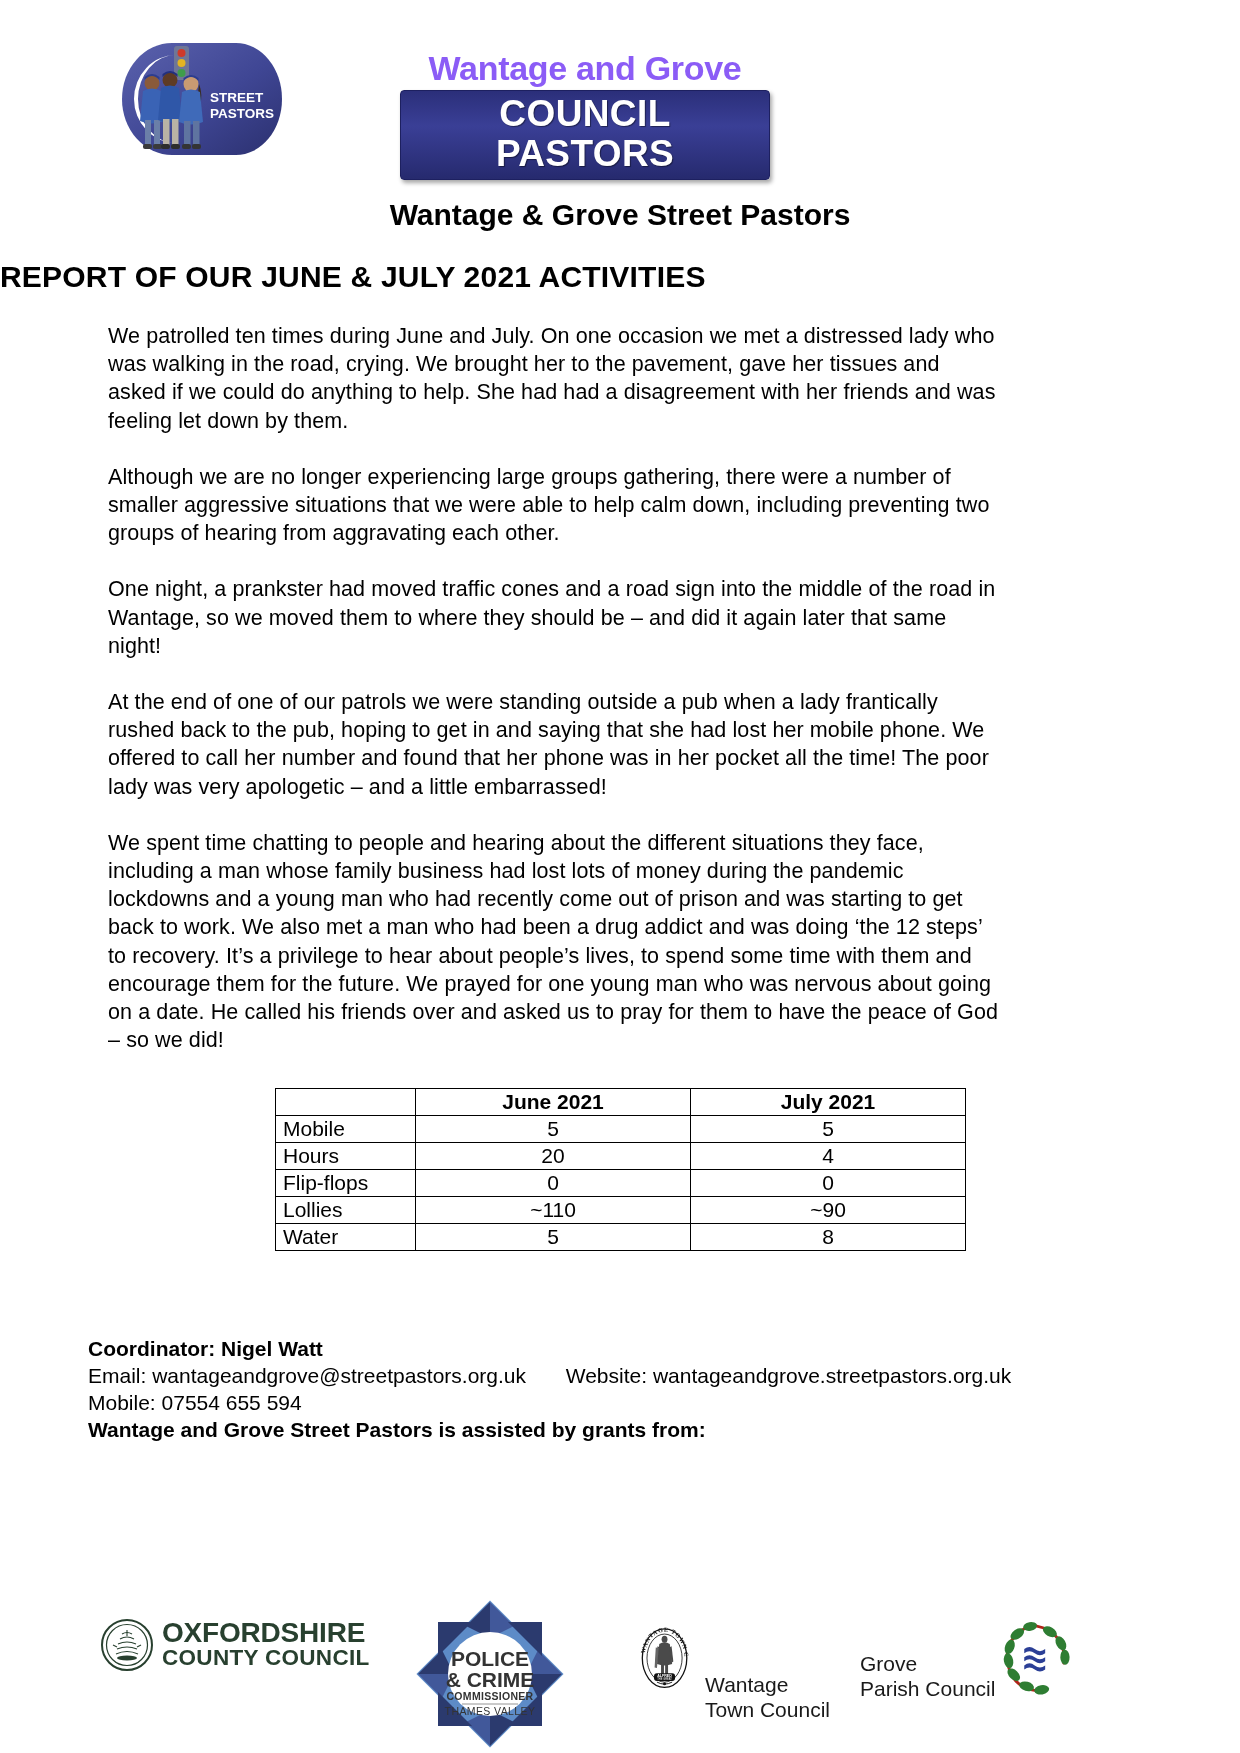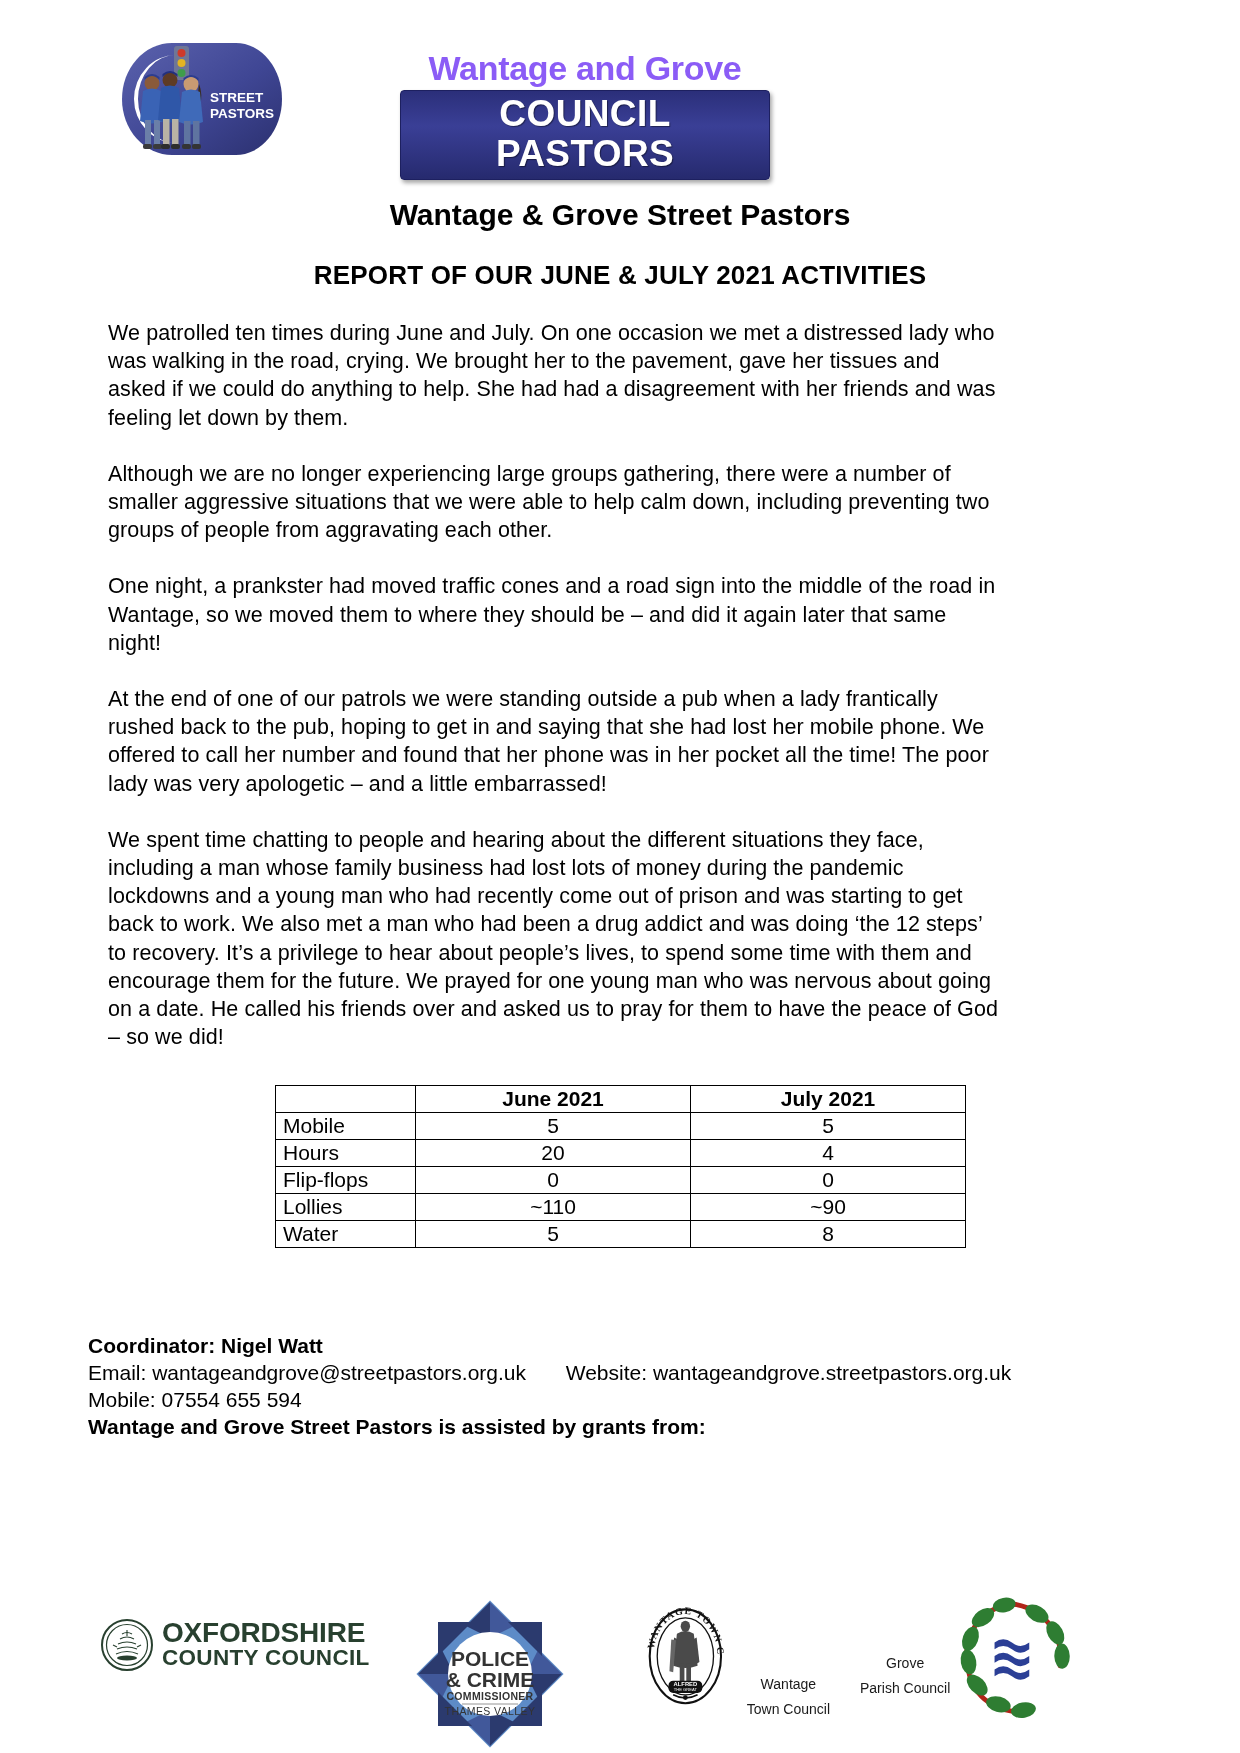--- a/index.html
+++ b/index.html
@@ -68,22 +68,21 @@
 
   
   .doc-title {
     text-align: center;
     font-size: 30px;
     font-weight: bold;
     margin: 38px 0 0 0;
     letter-spacing: 0px;
   }
   .doc-subtitle {
-    text-align: center;
-    font-size: 26px;
+    font-size: 30px;
     font-weight: bold;
     margin: 28px 0 0 0;
     letter-spacing: 0.2px;
   }
 
   
   .body-wrap {
     margin: 28px 108px 0 108px;
     width: 905px;
   }
@@ -153,24 +152,24 @@
     font-family: "Liberation Sans", sans-serif;
     font-weight: bold;
     color: #28402f;
     line-height: 25px;
     text-align: left;
   }
   .occ-text .l1 { font-size: 28px; letter-spacing: -0.2px; }
   .occ-text .l2 { font-size: 22.5px; letter-spacing: 0.3px; }
 
   .council-label {
-    font-size: 14px;
+    font-size: 21px;
     line-height: 25px;
     color: #1a1a1a;
-    text-align: center;
+    text-align: left;
     white-space: nowrap;
   }
   .wtc-flex { display:flex; align-items:flex-end; gap: 6px; }
   .gpc-flex { display:flex; align-items:center; gap: 6px; }
 </style>
 </head>
 <body>
 
 <div class="page">
 
@@ -235,21 +234,21 @@
         <div class="wg-line2">COUNCIL PASTORS</div>
       </div>
     </div>
   </div>
 
   <h1 class="doc-title">Wantage &amp; Grove Street Pastors</h1>
   <h2 class="doc-subtitle">REPORT OF OUR JUNE &amp; JULY 2021 ACTIVITIES</h2>
 
   <div class="body-wrap">
     <p class="para">We patrolled ten times during June and July. On one occasion we met a distressed lady who was walking in the road, crying. We brought her to the pavement, gave her tissues and asked if we could do anything to help. She had had a disagreement with her friends and was feeling let down by them.</p>
-    <p class="para">Although we are no longer experiencing large groups gathering, there were a number of smaller aggressive situations that we were able to help calm down, including preventing two groups of people from aggravating each other.</p>
+    <p class="para">Although we are no longer experiencing large groups gathering, there were a number of smaller aggressive situations that we were able to help calm down, including preventing two groups of hearing from aggravating each other.</p>
     <p class="para">One night, a prankster had moved traffic cones and a road sign into the middle of the road in Wantage, so we moved them to where they should be – and did it again later that same night!</p>
     <p class="para">At the end of one of our patrols we were standing outside a pub when a lady frantically rushed back to the pub, hoping to get in and saying that she had lost her mobile phone. We offered to call her number and found that her phone was in her pocket all the time! The poor lady was very apologetic – and a little embarrassed!</p>
     <p class="para">We spent time chatting to people and hearing about the different situations they face, including a man whose family business had lost lots of money during the pandemic lockdowns and a young man who had recently come out of prison and was starting to get back to work. We also met a man who had been a drug addict and was doing ‘the 12 steps’ to recovery. It’s a privilege to hear about people’s lives, to spend some time with them and encourage them for the future. We prayed for one young man who was nervous about going on a date. He called his friends over and asked us to pray for them to have the peace of God – so we did!</p>
   </div>
 
   <div class="table-wrap">
     <table class="stats">
       <colgroup>
           <col class="c0">
           <col class="c1">

